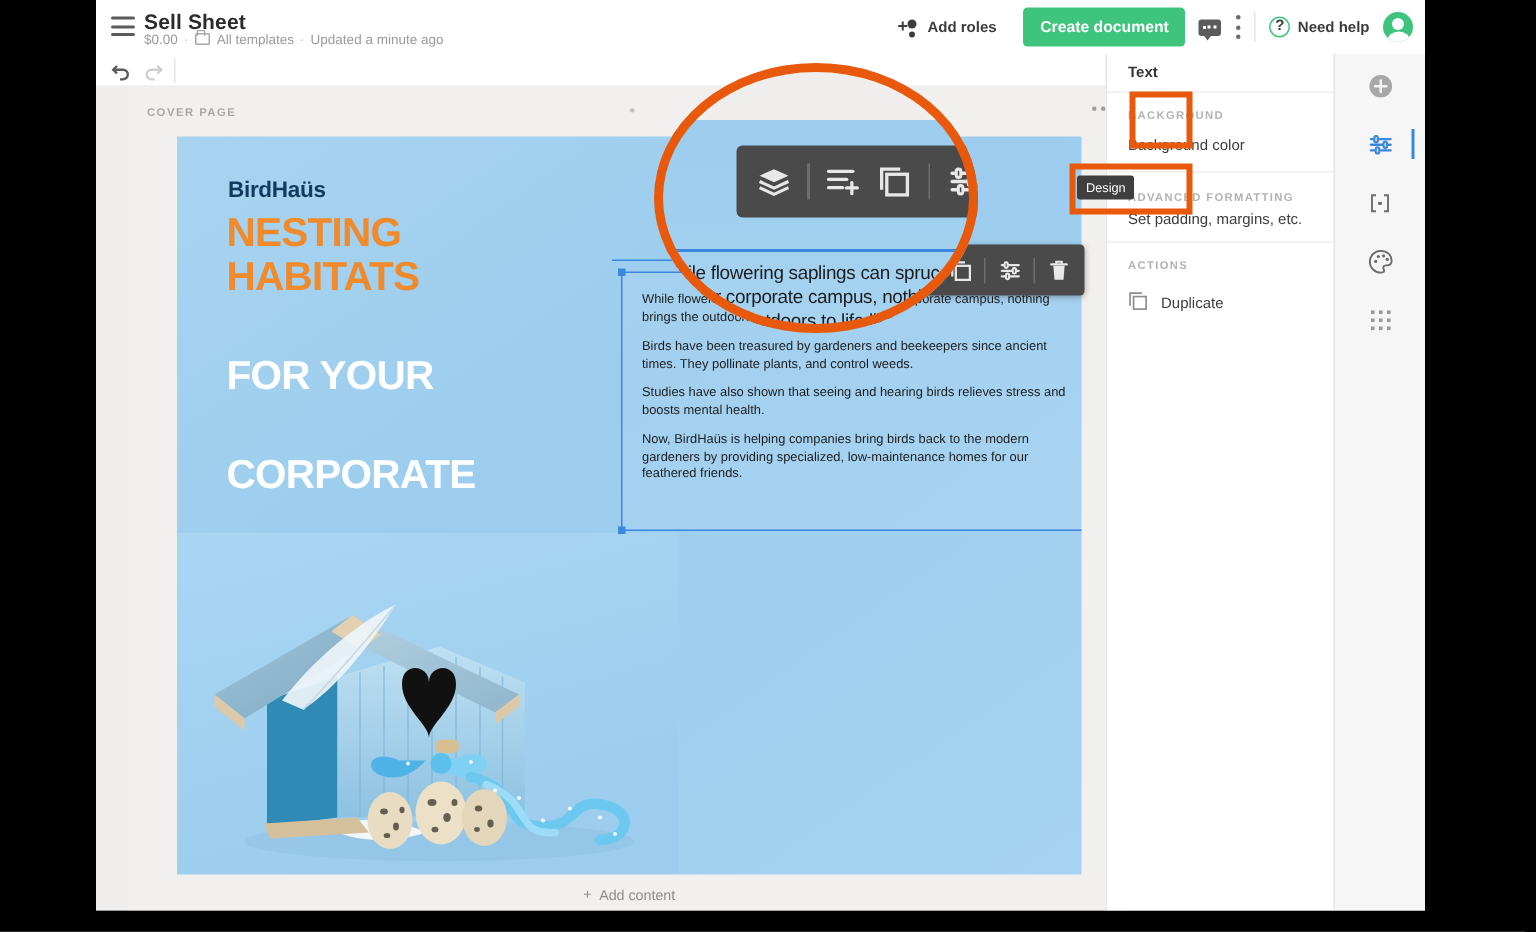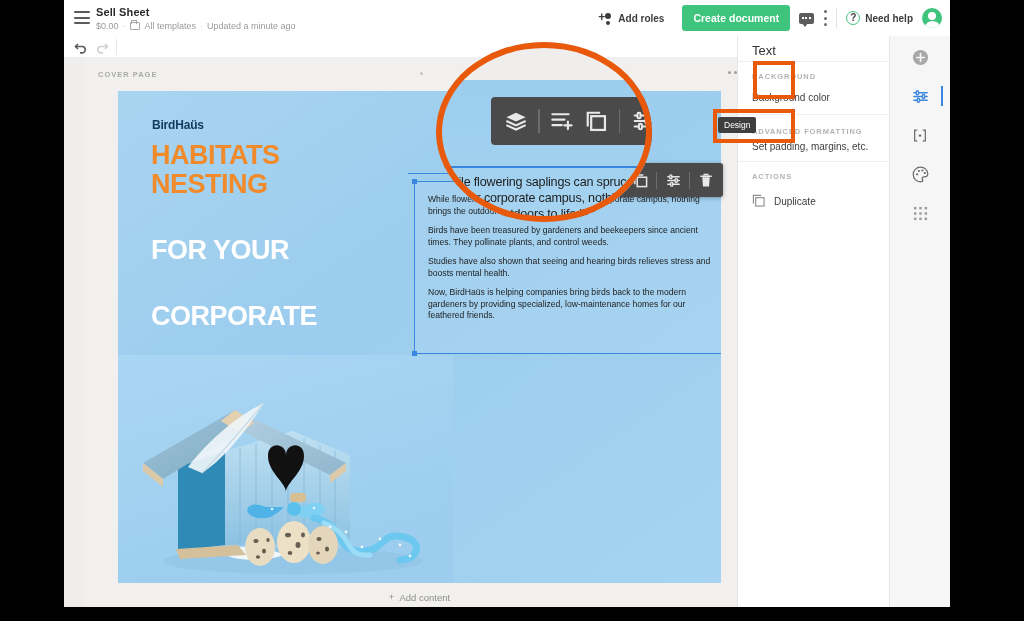--- a/index.html
+++ b/index.html
@@ -12,21 +12,21 @@
   .app{
     position:absolute; left:64px; top:0; width:886px; height:607px;
     background:#ffffff; overflow:hidden;
   }
 
   
   .topbar{ position:relative; height:36px; background:#fff; }
   .hamburger{ position:absolute; left:10px; top:11px; width:16px; height:13px;
     display:flex; flex-direction:column; justify-content:space-between; cursor:pointer;}
   .hamburger i{ display:block; height:2px; background:#5b5b5b; border-radius:1px;}
-  .doc-title{ position:absolute; left:32px; top:6px; font-size:11px; font-weight:bold; color:#2b2b2b; letter-spacing:.1px;}
+  .doc-title{ position:absolute; left:32px; top:6px; font-size:14px; font-weight:bold; color:#2b2b2b; letter-spacing:.1px;}
   .doc-meta{ position:absolute; left:32px; top:21px; font-size:9px; color:#9a9a9a; display:flex; align-items:center; gap:4px; white-space:nowrap;}
   .doc-meta .sep{ color:#c2c2c2; }
   .folder-ico{ display:inline-block; width:10px; height:8px; border:1px solid #a8a8a8; border-radius:1px; position:relative; margin-right:1px;}
   .folder-ico:before{ content:""; position:absolute; left:0; top:-3px; width:4px; height:3px; border:1px solid #a8a8a8; border-bottom:none; border-radius:1px 1px 0 0;}
 
   .top-right{ position:absolute; right:8px; top:4px; display:flex; align-items:center; gap:9px; height:28px;}
   .btn-roles{ display:flex; align-items:center; gap:5px; font-size:10px; font-weight:bold; color:#3c3c3c;
     background:#fff; padding:5px 9px; border-radius:3px; cursor:pointer; white-space:nowrap;}
   .ico-addperson{ position:relative; width:14px; height:12px; display:inline-block;}
   .ico-addperson:before{content:"+"; position:absolute; left:-1px; top:-2px; font-size:12px; color:#3c3c3c; font-weight:bold;}
@@ -62,21 +62,21 @@
   .page-label{ position:absolute; left:13px; top:12px; font-size:7.5px; letter-spacing:1px; color:#a9a9a9; font-weight:bold;}
   .page-dot{ position:absolute; left:50%; top:14px; width:3px; height:3px; border-radius:50%; background:#c4c4c4; cursor:pointer;}
   .page-dots{ position:absolute; right:12px; top:13px; display:flex; gap:2.5px; cursor:pointer;}
   .page-dots i{ width:3px; height:3px; border-radius:50%; background:#9e9e9e; display:block;}
 
   
   .doc-page{ position:absolute; left:33px; top:33px; width:603px; height:492px;
     background:linear-gradient(145deg,#a8d4f0 0%, #9ccdee 40%, #a5d3f1 100%);
     overflow:hidden;}
 
-  .brand{ position:absolute; left:34px; top:27px; font-size:12px; font-weight:bold; color:#12395e; letter-spacing:-.2px;}
+  .brand{ position:absolute; left:34px; top:27px; font-size:15px; font-weight:bold; color:#12395e; letter-spacing:-.2px;}
   .hl{ position:absolute; left:33px; top:50px; font-size:27px; font-weight:bold; line-height:1.08; letter-spacing:-.5px;}
   .hl .o{ color:#f08a2a; display:block;}
   .hl .w{ color:#ffffff; display:block;margin-top:37px;}
   .subbox{ position:absolute; left:32px; top:208px; width:258px; padding:11px 12px;
     border:1px solid rgba(255,255,255,.55); background:rgba(255,255,255,.10);}
   .subbox p{ font-size:10.5px; color:#17455f; line-height:1.45;}
 
   
   .photo{ position:absolute; left:0; bottom:0; width:335px; height:228px; overflow:hidden;}
 
@@ -104,21 +104,21 @@
 
   
   .rail{ position:absolute; right:0; top:36px; width:61px; bottom:0; background:#f6f6f6; border-left:1px solid #e6e6e6;
     display:flex; flex-direction:column; align-items:center; padding-top:8px; gap:13px; z-index:5;}
   .rail-btn{ position:relative; width:26px; height:26px; display:flex; align-items:center; justify-content:center; cursor:pointer;}
   .rail-btn.active:after{ content:""; position:absolute; right:-10px; top:3px; width:2px; height:20px; background:#3a87e0;}
 
   
   .panel{ position:absolute; right:0; top:36px; width:213px; bottom:0; background:#fff; border-left:1px solid #e6e6e6; z-index:3;}
   .panel-head{ position:relative; height:26px; border-bottom:1px solid #eee; }
-  .panel-title{ position:absolute; left:14px; top:7px; font-size:13px; font-weight:normal; color:#333;}
+  .panel-title{ position:absolute; left:14px; top:7px; font-size:10px; font-weight:bold; color:#333;}
   .panel-close{ position:absolute; right:12px; top:5px; width:12px; height:12px; cursor:pointer;}
   .sec{ padding:10px 14px 9px 14px; border-bottom:1px solid #eee; }
   .sec-title{ font-size:7.5px; letter-spacing:.9px; color:#b3b3b3; font-weight:bold; margin-bottom:8px;}
   .row{ display:flex; align-items:center; justify-content:space-between;}
   .row-label{ font-size:10px; color:#3d3d3d;}
   .swatch{ width:16px; height:16px; border-radius:50%; border:1px solid #ddd; position:relative; overflow:hidden; cursor:pointer;}
   .swatch:after{content:""; position:absolute; left:-2px; top:7px; width:22px; height:2px; background:#f0932b; transform:rotate(-45deg);}
   .chev{ color:#c7c7c7; font-size:11px; }
   .sec-sub{ font-size:10px; color:#3d3d3d; margin-top:4px;}
   .act-row{ display:flex; align-items:center; gap:9px; padding:5px 0; cursor:pointer;}
@@ -216,22 +216,22 @@
               <i></i>
               <i></i>
             </div>
         </div>
 
         <div class="doc-page">
 
           <div class="brand">BirdHaüs</div>
 
           <div class="hl">
+            <span class="o">NESTING</span>
             <span class="o">HABITATS</span>
-            <span class="o">NESTING</span>
             <span class="w">FOR YOUR</span>
             <span class="w">CORPORATE</span>
           </div>
 
 
           <div class="photo">
             <svg width="335" height="228" viewBox="0 0 335 228">
               <defs>
                 <linearGradient id="bgp" x1="0" y1="0" x2="0.4" y2="1">
                   <stop offset="0%" stop-color="#a9d6f3"></stop>

